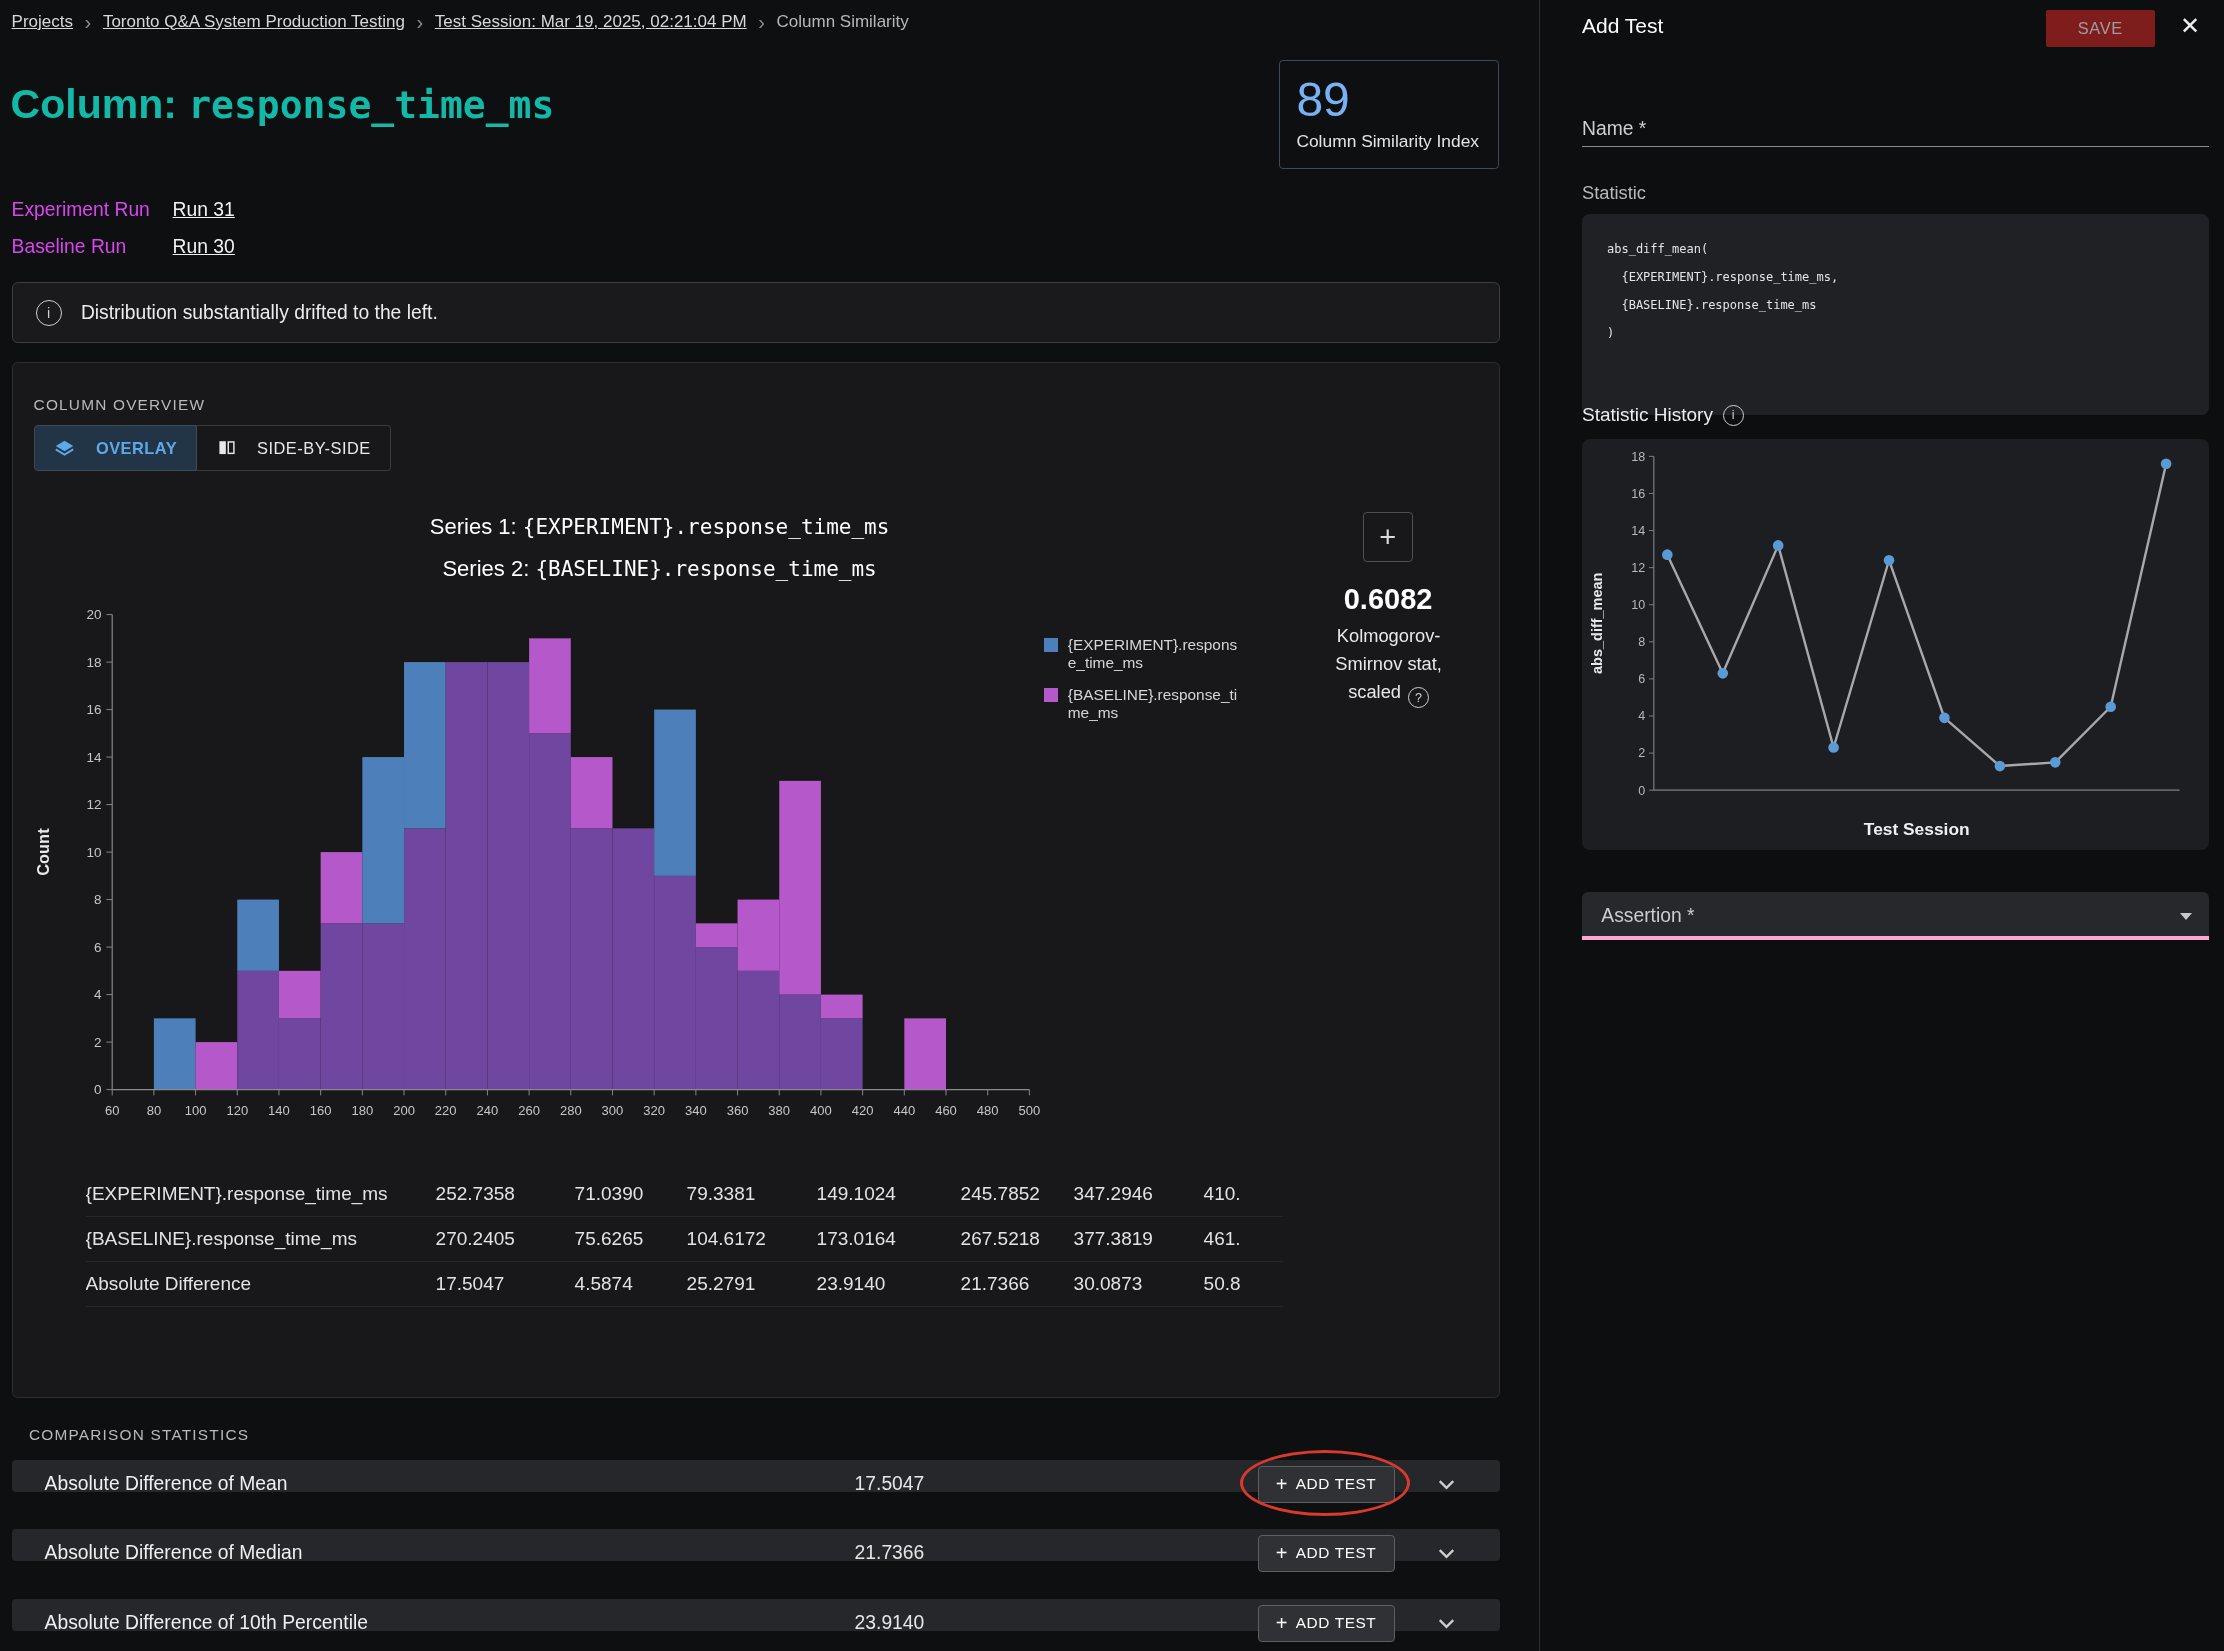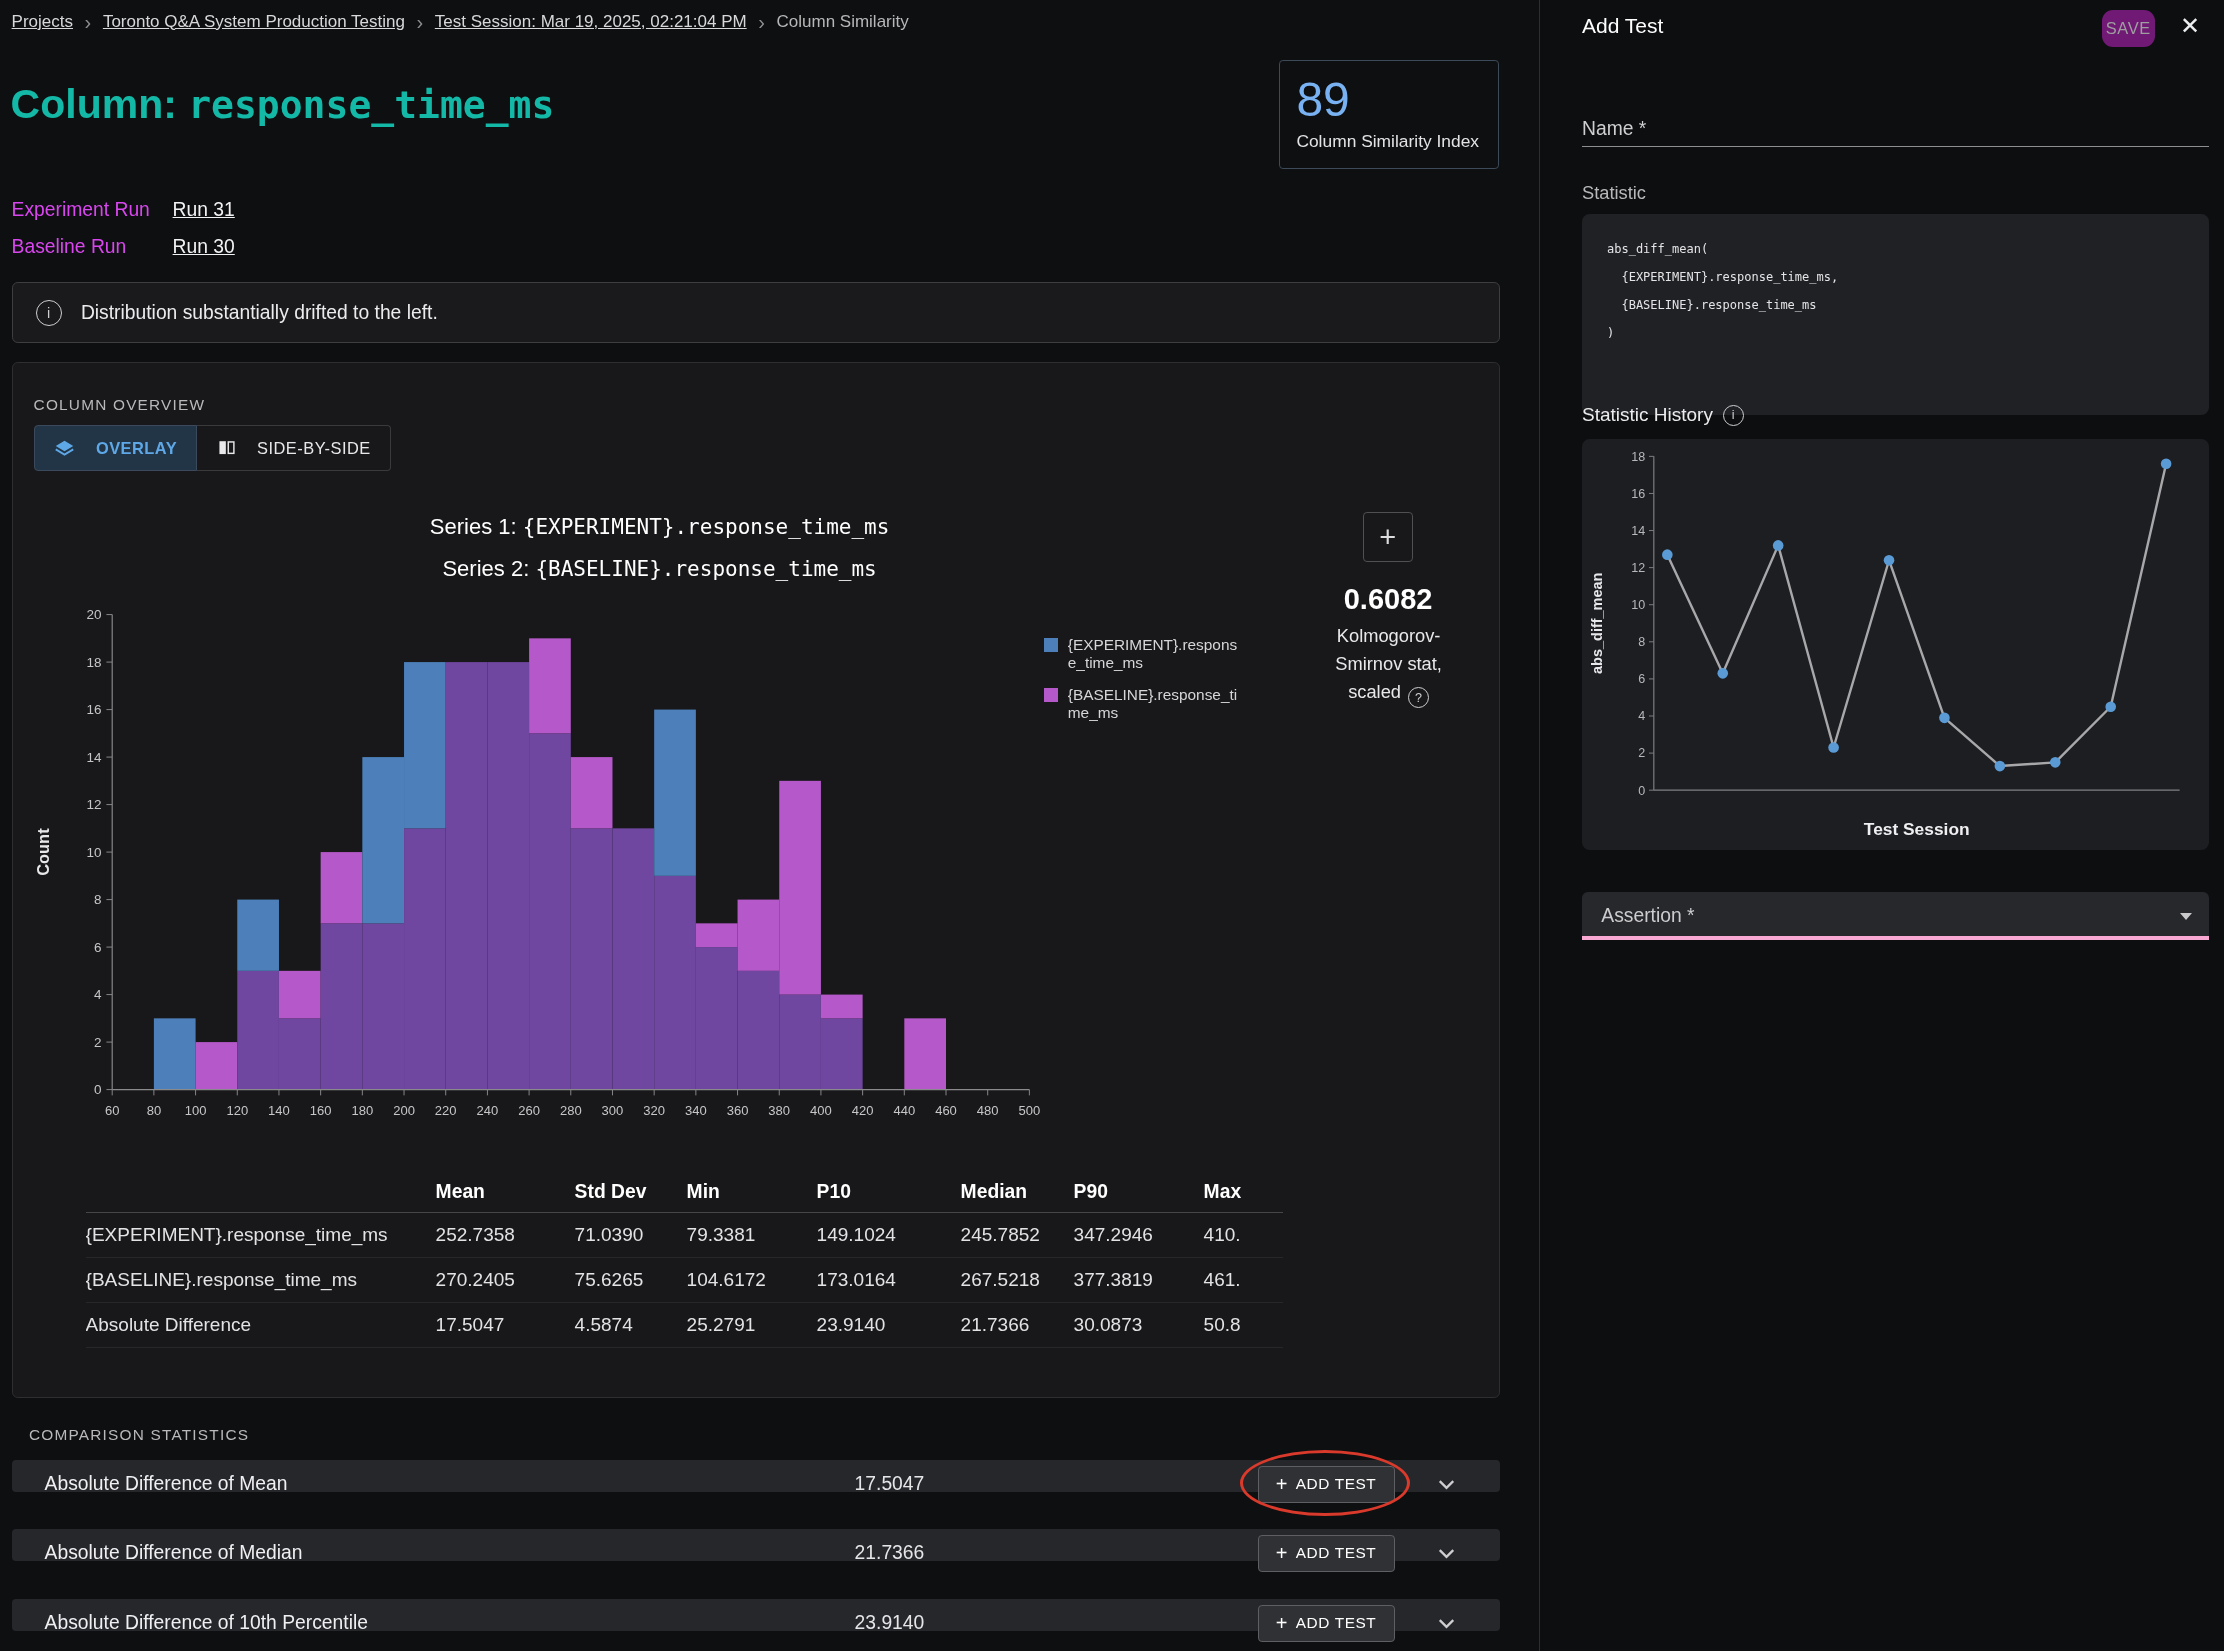--- a/index.html
+++ b/index.html
@@ -67,21 +67,21 @@
   .comp-row .row-value{position:absolute;left:843px;top:0;line-height:48px;font-size:19.3px;color:#e6e6e8;}
   .add-test-btn{position:absolute;left:1246px;top:5.8px;height:37px;width:137px;display:flex;align-items:center;justify-content:center;gap:7.7px;background:#303134;border:1px solid #5f5f63;border-radius:3.9px;color:#ffffff;font-size:15.4px;letter-spacing:0.6px;font-family:"Liberation Sans",sans-serif;cursor:pointer;}
   .add-test-btn .plus{font-size:20px;font-weight:400;line-height:1;}
   .row-chevron{position:absolute;left:1421px;top:10.6px;width:27px;height:27px;cursor:pointer;}
 
   .red-ellipse{position:absolute;left:1240px;top:1450px;width:170px;height:66px;border:3.9px solid #d93a2b;border-radius:50%;pointer-events:none;}
 
   
   .sidebar{position:absolute;left:1539px;top:0;width:686px;height:1651px;background:#0d0e10;border-left:1px solid #2e2e31;}
   .sb-title{position:absolute;left:42px;top:13.5px;font-size:21px;font-weight:500;color:#ffffff;}
-  .save-btn{position:absolute;right:70px;top:9.7px;height:37px;padding:0 4px;background:#701a75;border:none;border-radius:11px;color:#9e9ea0;font-size:16.4px;letter-spacing:0.7px;font-family:"Liberation Sans",sans-serif;cursor:default;}
+  .save-btn{position:absolute;right:70px;top:9.7px;height:37px;padding:0 32px;background:#7f1d1d;border:none;border-radius:2px;color:#9e9ea0;font-size:16.4px;letter-spacing:0.7px;font-family:"Liberation Sans",sans-serif;cursor:default;}
   .close-btn{position:absolute;right:25px;top:11.6px;font-size:24px;color:#eceff1;background:none;border:none;cursor:pointer;font-family:"DejaVu Sans",sans-serif;}
   .name-input{position:absolute;left:42px;top:112px;width:627px;height:35px;background:transparent;border:none;border-bottom:1px solid #8e8e90;color:#ffffff;font-size:19.3px;font-family:"Liberation Sans",sans-serif;outline:none;}
   .name-input::placeholder{color:#cfcfd1;}
   .field-label{position:absolute;left:42px;font-size:18.3px;color:#b9b9bb;}
   .code-block{position:absolute;left:42px;top:214px;width:627px;height:201px;background:#202125;border-radius:7.7px;padding:21px 25px;font-family:"DejaVu Sans Mono",monospace;font-size:12px;line-height:28px;color:#e4e4e6;white-space:pre;overflow:hidden;}
   .history-label{position:absolute;left:42px;top:404px;display:flex;align-items:center;gap:9.7px;font-size:19px;color:#ececee;}
   .history-panel{position:absolute;left:42px;top:439px;width:627px;height:411px;background:#1d1e22;border-radius:7.7px;}
   .assertion{position:absolute;left:42px;top:892px;width:627px;height:48px;background:#27282c;border-radius:5.8px 5.8px 0 0;border-bottom:4px solid #f9a8d4;cursor:pointer;}
   .assertion .assert-label{position:absolute;left:19.3px;top:0;line-height:48px;font-size:19.3px;color:#cdcdcf;}
   .assertion .tri{position:absolute;right:17.4px;top:21px;width:0;height:0;border-left:6.8px solid transparent;border-right:6.8px solid transparent;border-top:7.7px solid #c9c9cb;}
@@ -262,30 +262,20 @@
         <span class="legend-swatch" style="background: rgb(181, 88, 201);"></span>
         <span class="legend-text">{BASELINE}.response_time_ms</span>
       </div>
     </div>
 
     <button class="plus-btn">+</button>
     <div class="ks-value">0.6082</div>
     <div class="ks-label"><span>Kolmogorov-Smirnov stat, scaled</span> <span class="circle-icon small">?</span></div>
 
     <div class="stats-table">
-      <div class="st-row st-head">
-        <div></div>
-        <div>Mean</div>
-        <div>Std Dev</div>
-        <div>Min</div>
-        <div>P10</div>
-        <div>Median</div>
-        <div>P90</div>
-        <div>Max</div>
-      </div>
       <div class="st-row">
         <div>{EXPERIMENT}.response_time_ms</div>
         <div>252.7358</div>
         <div>71.0390</div>
         <div>79.3381</div>
         <div>149.1024</div>
         <div>245.7852</div>
         <div>347.2946</div>
         <div>410.</div>
       </div>

